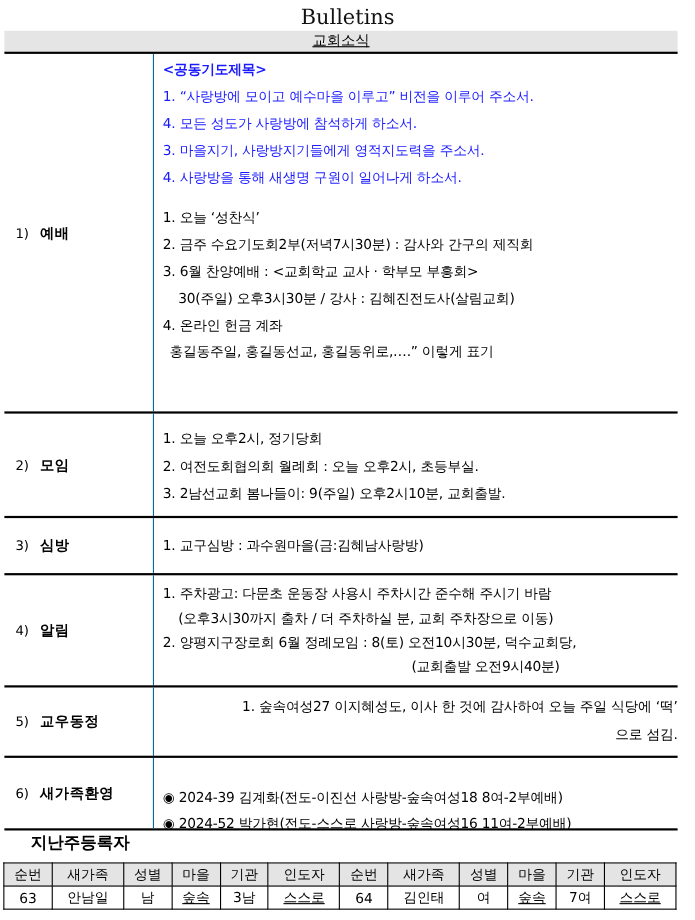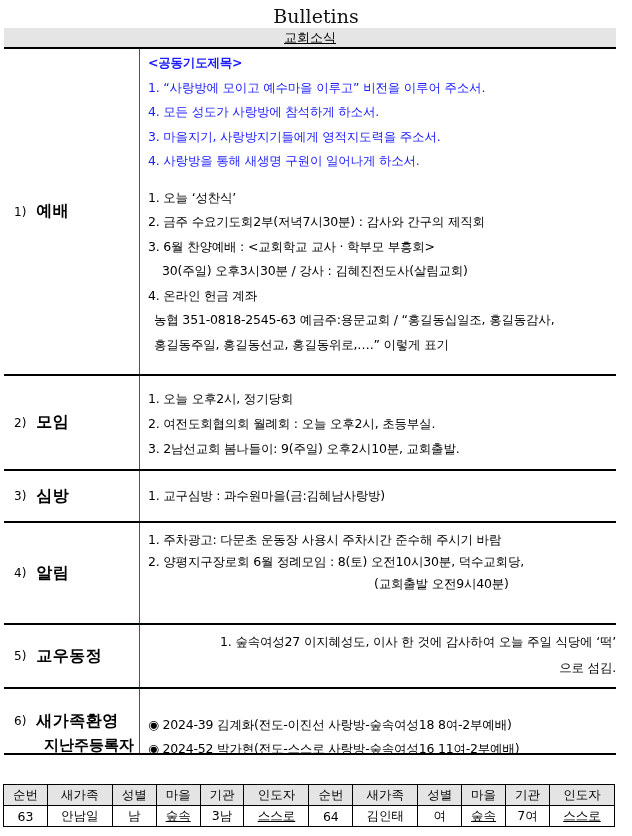--- a/index.html
+++ b/index.html
@@ -19,21 +19,21 @@
 
   .sections { position: absolute; left: 4px; top: 47px; width: 612px; }
   .section {
     position: relative; display: flex; border-top: 2px solid #000;
   }
   .section .label {
     width: 135px; flex: 0 0 135px; display: flex; align-items: center;
     padding-left: 10px; font-size: 13px;
   }
   .section .label .num { font-size: 12px; margin-right: 10px; }
-  .section .label .name { font-weight: bold; font-size: 16px; letter-spacing: 0.5px; }
+  .section .label .name { font-weight: bold; font-size: 13px; letter-spacing: 0.5px; }
   .section .content {
     flex: 1; border-left: 1px solid #0369a1; padding: 6px 0 6px 8px;
     font-size: 12.5px; line-height: 25px; letter-spacing: -0.2px; white-space: nowrap;
   }
   .blue { color: #1a1aff; }
   .prayer-title { color: #1a1aff; font-weight: bold; }
   .indent1 { padding-left: 14px; }
   .indent2 { padding-left: 6px; }
   .indent-far { padding-left: 226px; }
   .gap { height: 12px; }
@@ -47,21 +47,21 @@
   .s3 .content { padding-top: 12px; }
   .s4 { height: 102px; }
   .s4 .content { padding-top: 6px; line-height: 22px; }
   .s5 { height: 64px; }
   .s5 .content { padding-top: 4px; line-height: 26px; text-align: right; }
   .s6 { height: 66px; }
   .s6 .content { padding-top: 24px; line-height: 24px; }
   .bottom-rule { border-top: 2px solid #000; }
 
   .reg-title {
-    position: absolute; left: 28px; top: 736px; font-size: 15px; font-weight: bold; margin-left: 16px;
+    position: absolute; left: 28px; top: 757px; font-size: 15px; font-weight: bold;
   }
   .reg-table {
     position: absolute; left: 3px; top: 784px; width: 612px; border-collapse: collapse;
     font-size: 12.5px;
   }
   .reg-table td, .reg-table th {
     border: 1px solid #000; text-align: center; height: 21px; font-weight: normal;
     padding: 0;
     margin-top: 29px;
   }
@@ -88,21 +88,20 @@
       <div class="blue">1. “사랑방에 모이고 예수마을 이루고” 비전을 이루어 주소서.</div>
       <div class="blue">4. 모든 성도가 사랑방에 참석하게 하소서.</div>
       <div class="blue">3. 마을지기, 사랑방지기들에게 영적지도력을 주소서.</div>
       <div class="blue">4. 사랑방을 통해 새생명 구원이 일어나게 하소서.</div>
       <div class="gap"></div>
       <div>1. 오늘 ‘성찬식’</div>
       <div>2. 금주 수요기도회2부(저녁7시30분) : 감사와 간구의 제직회</div>
       <div>3. 6월 찬양예배 : &lt;교회학교 교사 · 학부모 부흥회&gt;</div>
       <div class="indent1">30(주일) 오후3시30분 / 강사 : 김혜진전도사(살림교회)</div>
       <div>4. 온라인 헌금 계좌</div>
-      <div class="indent2">농협 351-0818-2545-63 예금주:용문교회 / “홍길동십일조, 홍길동감사,</div>
       <div class="indent2">홍길동주일, 홍길동선교, 홍길동위로,….” 이렇게 표기</div>
     </div>
   </div>
 
   <div class="section s2">
     <div class="label">
       <span class="num">2)</span>
       <span class="name">모임</span>
     </div>
     <div class="content">
@@ -122,20 +121,21 @@
     </div>
   </div>
 
   <div class="section s4">
     <div class="label">
       <span class="num">4)</span>
       <span class="name">알림</span>
     </div>
     <div class="content">
       <div>1. 주차광고: 다문초 운동장 사용시 주차시간 준수해 주시기 바람</div>
+      <div class="indent1">(오후3시30까지 출차 / 더  주차하실 분, 교회 주차장으로 이동)</div>
       <div>2. 양평지구장로회 6월 정례모임 : 8(토) 오전10시30분, 덕수교회당,</div>
       <div class="indent-far">(교회출발 오전9시40분)</div>
     </div>
   </div>
 
   <div class="section s5">
     <div class="label">
       <span class="num">5)</span>
       <span class="name">교우동정</span>
     </div>

